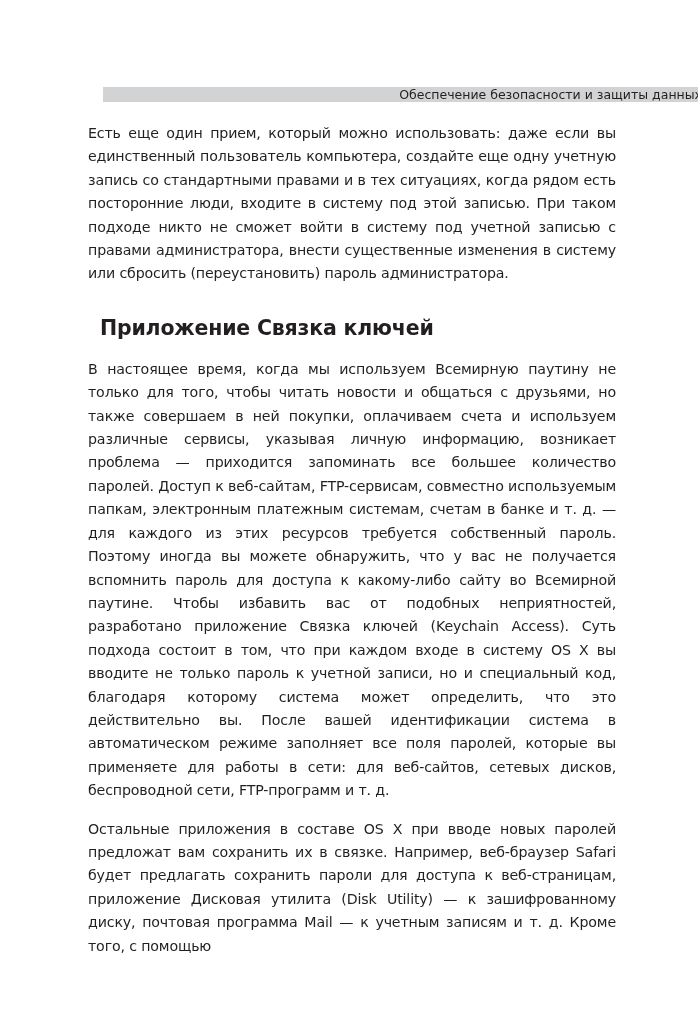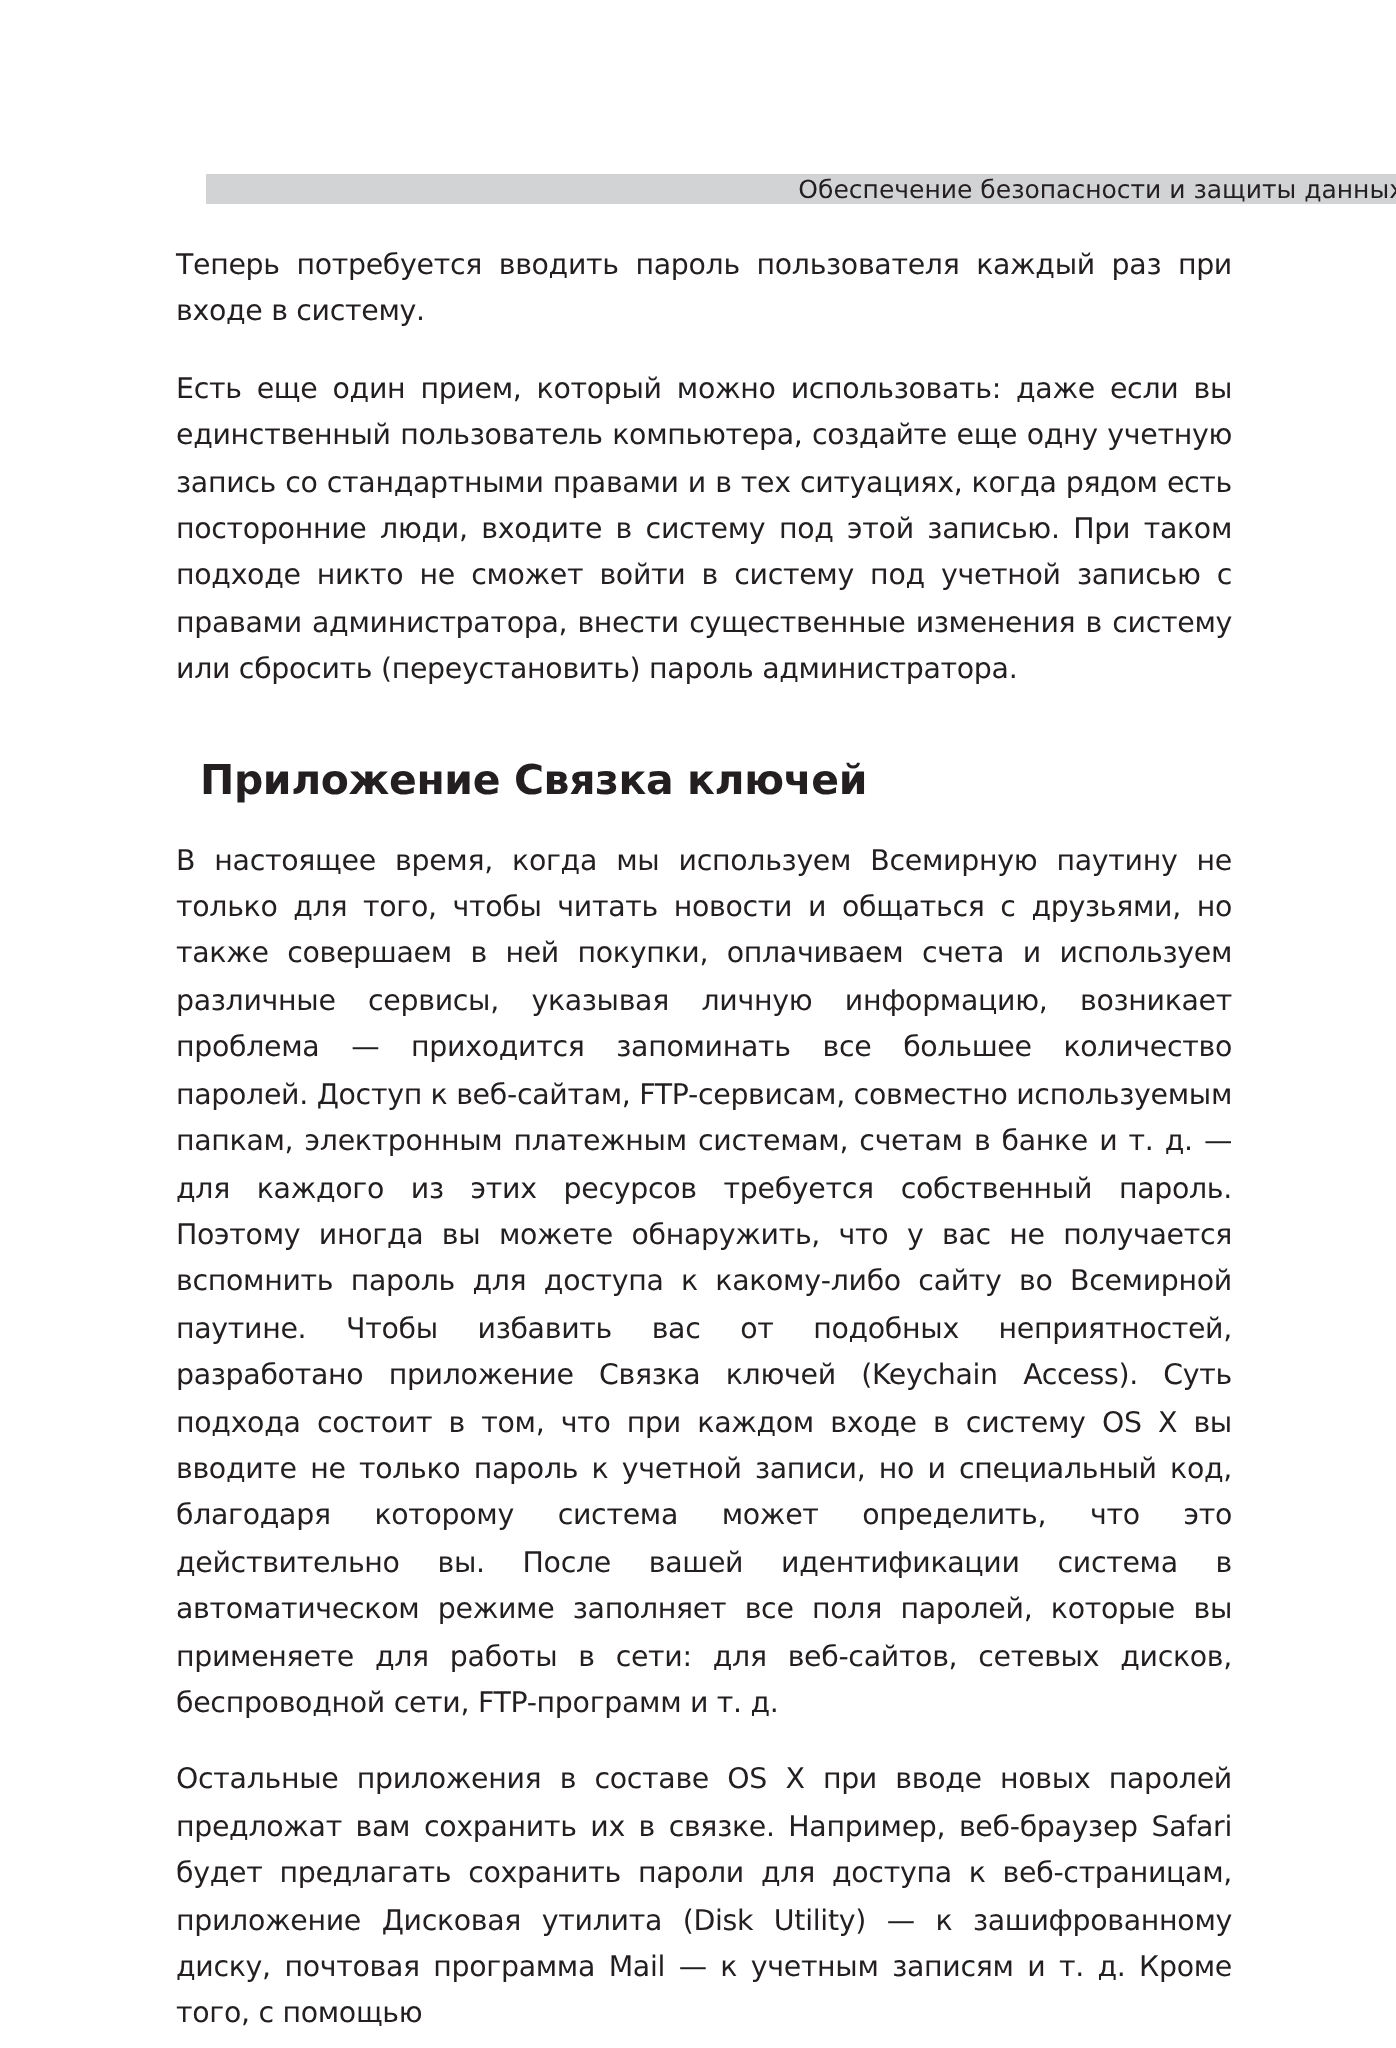--- a/index.html
+++ b/index.html
@@ -30,18 +30,17 @@
   }
 </style>
 </head>
 <body>
 
 <div class="header">
   <div class="title-band">Обеспечение безопасности и защиты данных</div>
 </div>
 
 <div class="content">
-  <p>Теперь потребуется вводить пароль пользователя каждый раз при входе в систему.</p>
   <p>Есть еще один прием, который можно использовать: даже если вы единственный пользователь компьютера, создайте еще одну учетную запись со стандартными правами и в тех ситуациях, когда рядом есть посторонние люди, входите в систему под этой записью. При таком подходе никто не сможет войти в систему под учетной записью с правами администратора, внести существенные изменения в систему или сбросить (переустановить) пароль администратора.</p>
   <h2>Приложение Связка ключей</h2>
   <p>В настоящее время, когда мы используем Всемирную паутину не только для того, чтобы читать новости и общаться с друзьями, но также совершаем в ней покупки, оплачиваем счета и используем различные сервисы, указывая личную информацию, возникает проблема — приходится запоминать все большее количество паролей. Доступ к веб-сайтам, FTP-сервисам, совместно используемым папкам, электронным платежным системам, счетам в банке и т. д. — для каждого из этих ресурсов требуется собственный пароль. Поэтому иногда вы можете обнаружить, что у вас не получается вспомнить пароль для доступа к какому-либо сайту во Всемирной паутине. Чтобы избавить вас от подобных неприятностей, разработано приложение Связка ключей (Keychain Access). Суть подхода состоит в том, что при каждом входе в систему OS X вы вводите не только пароль к учетной записи, но и специальный код, благодаря которому система может определить, что это действительно вы. После вашей идентификации система в автоматическом режиме заполняет все поля паролей, которые вы применяете для работы в сети: для веб-сайтов, сетевых дисков, беспроводной сети, FTP-программ и т. д.</p>
   <p>Остальные приложения в составе OS X при вводе новых паролей предложат вам сохранить их в связке. Например, веб-браузер Safari будет предлагать сохранить пароли для доступа к веб-страницам, приложение Дисковая утилита (Disk Utility) — к зашифрованному диску, почтовая программа Mail — к учетным записям и т. д. Кроме того, с помощью</p>
 </div>
 
 </body></html>

